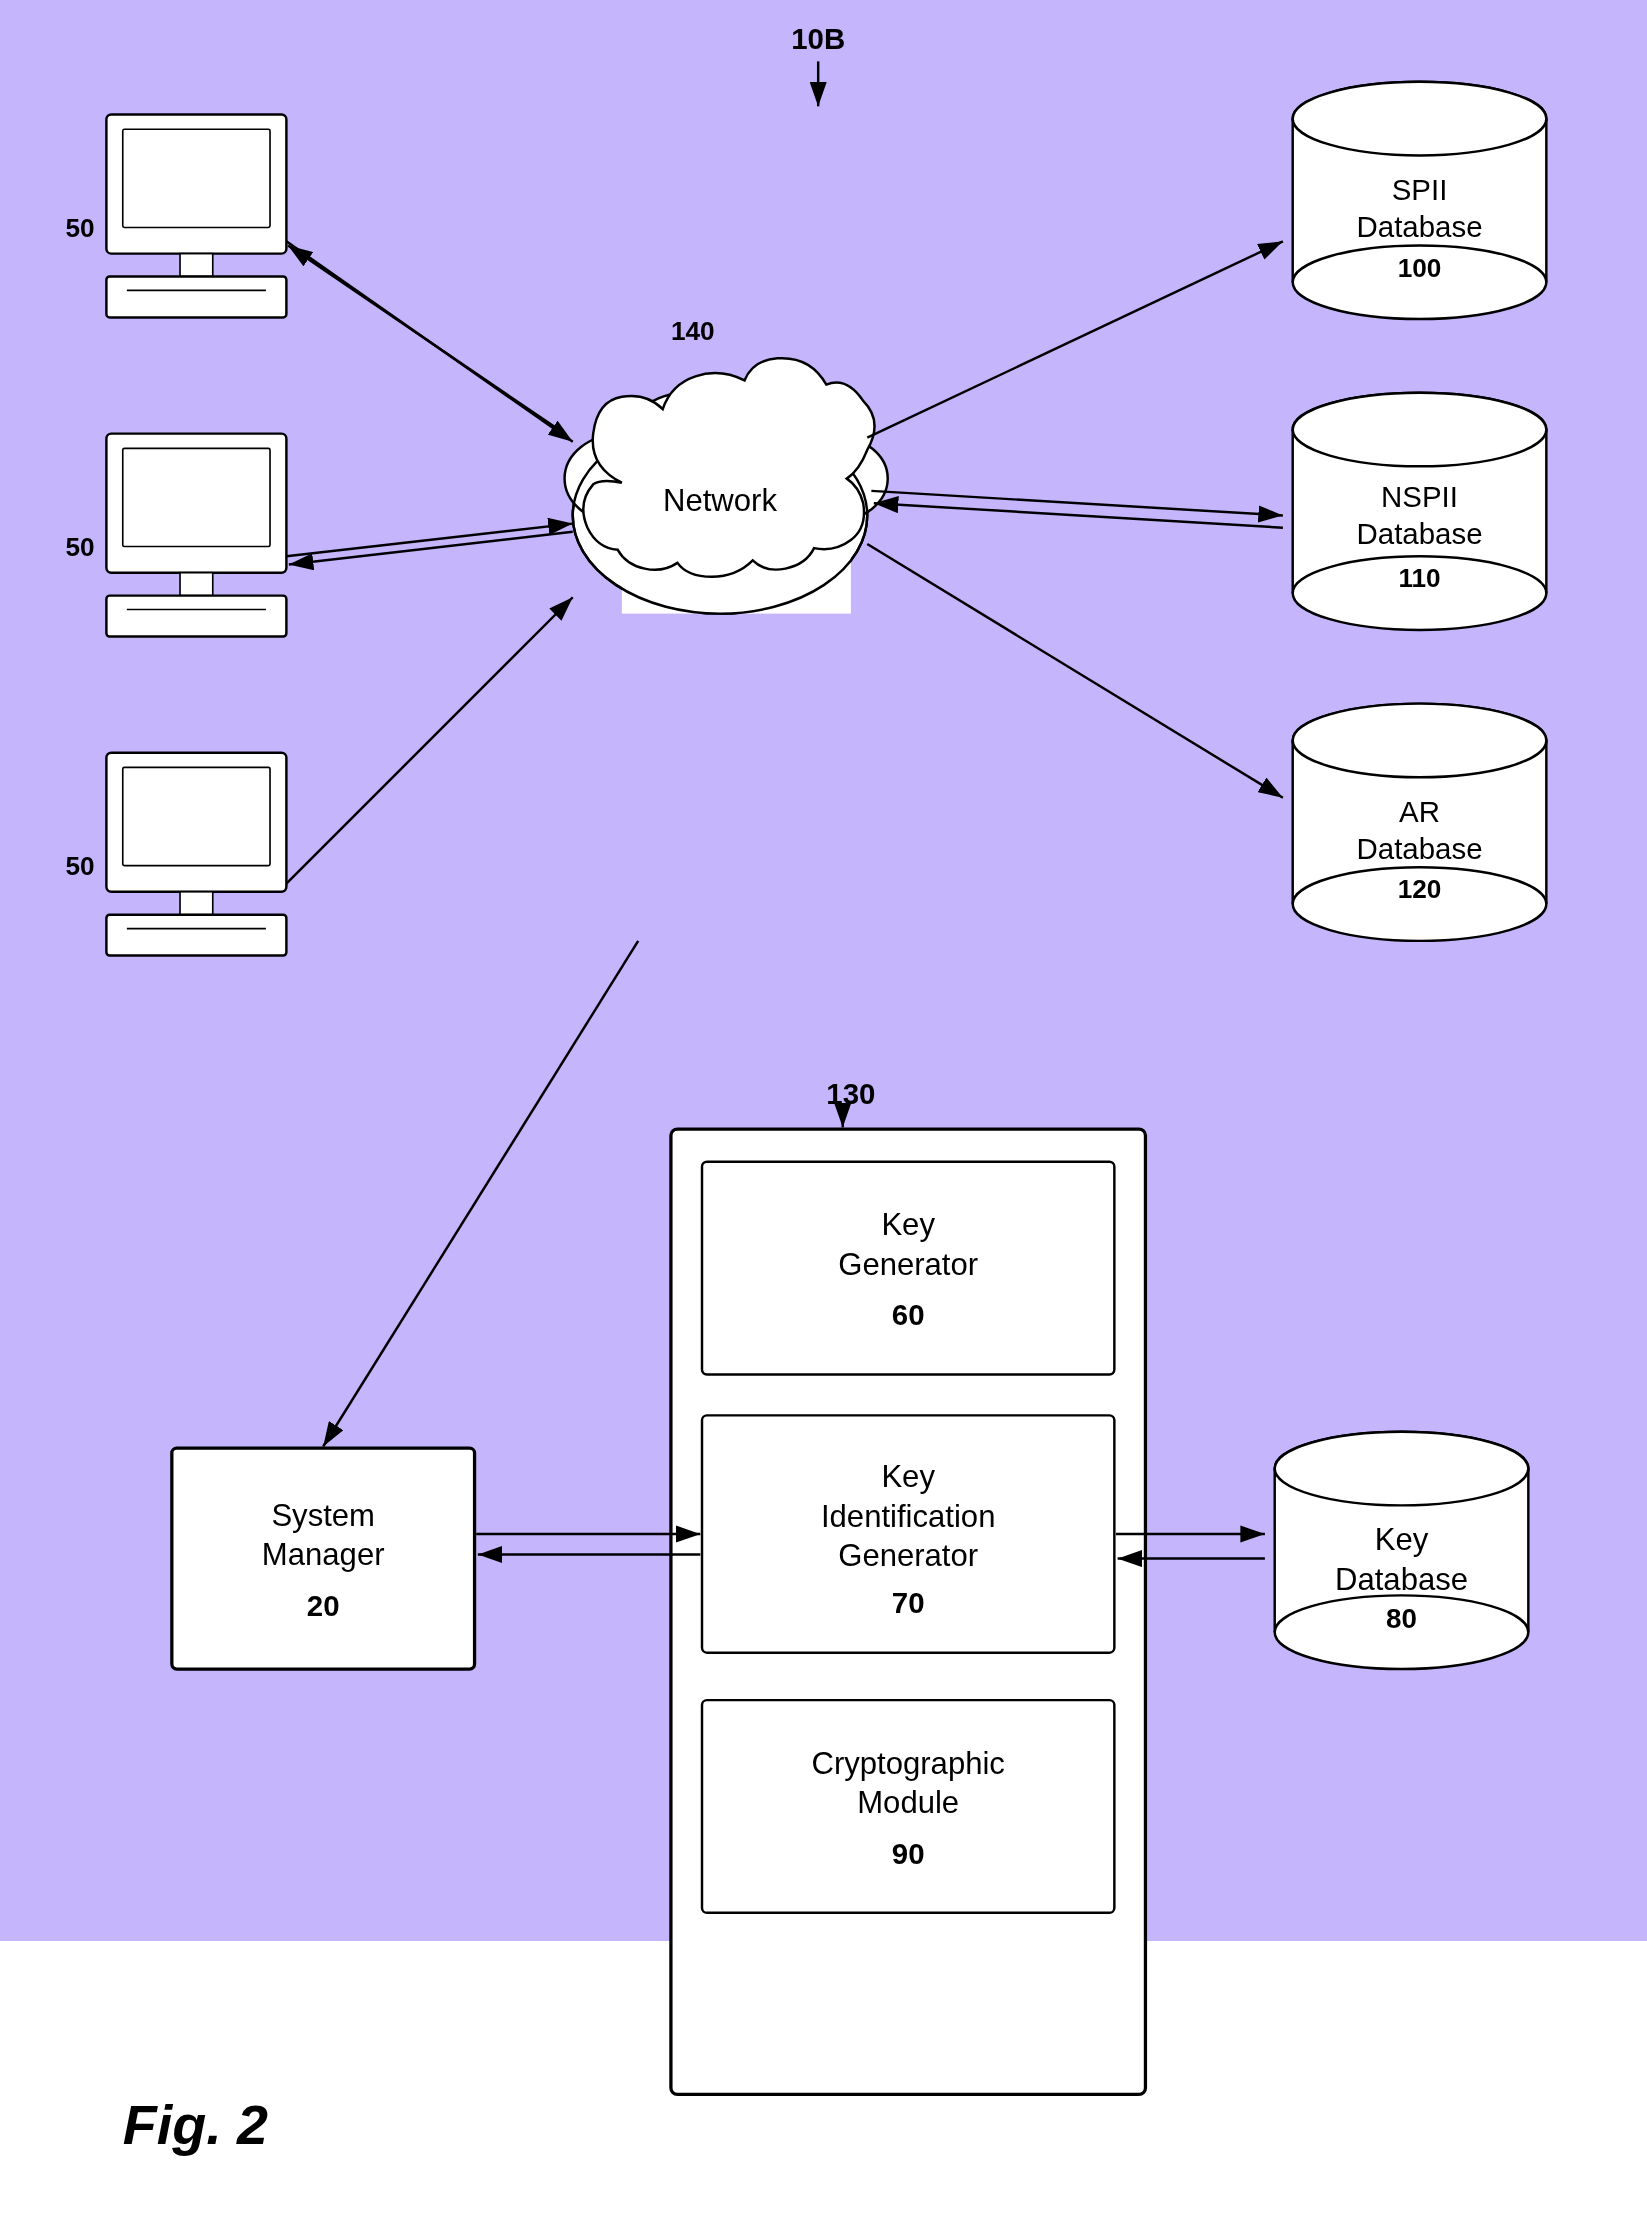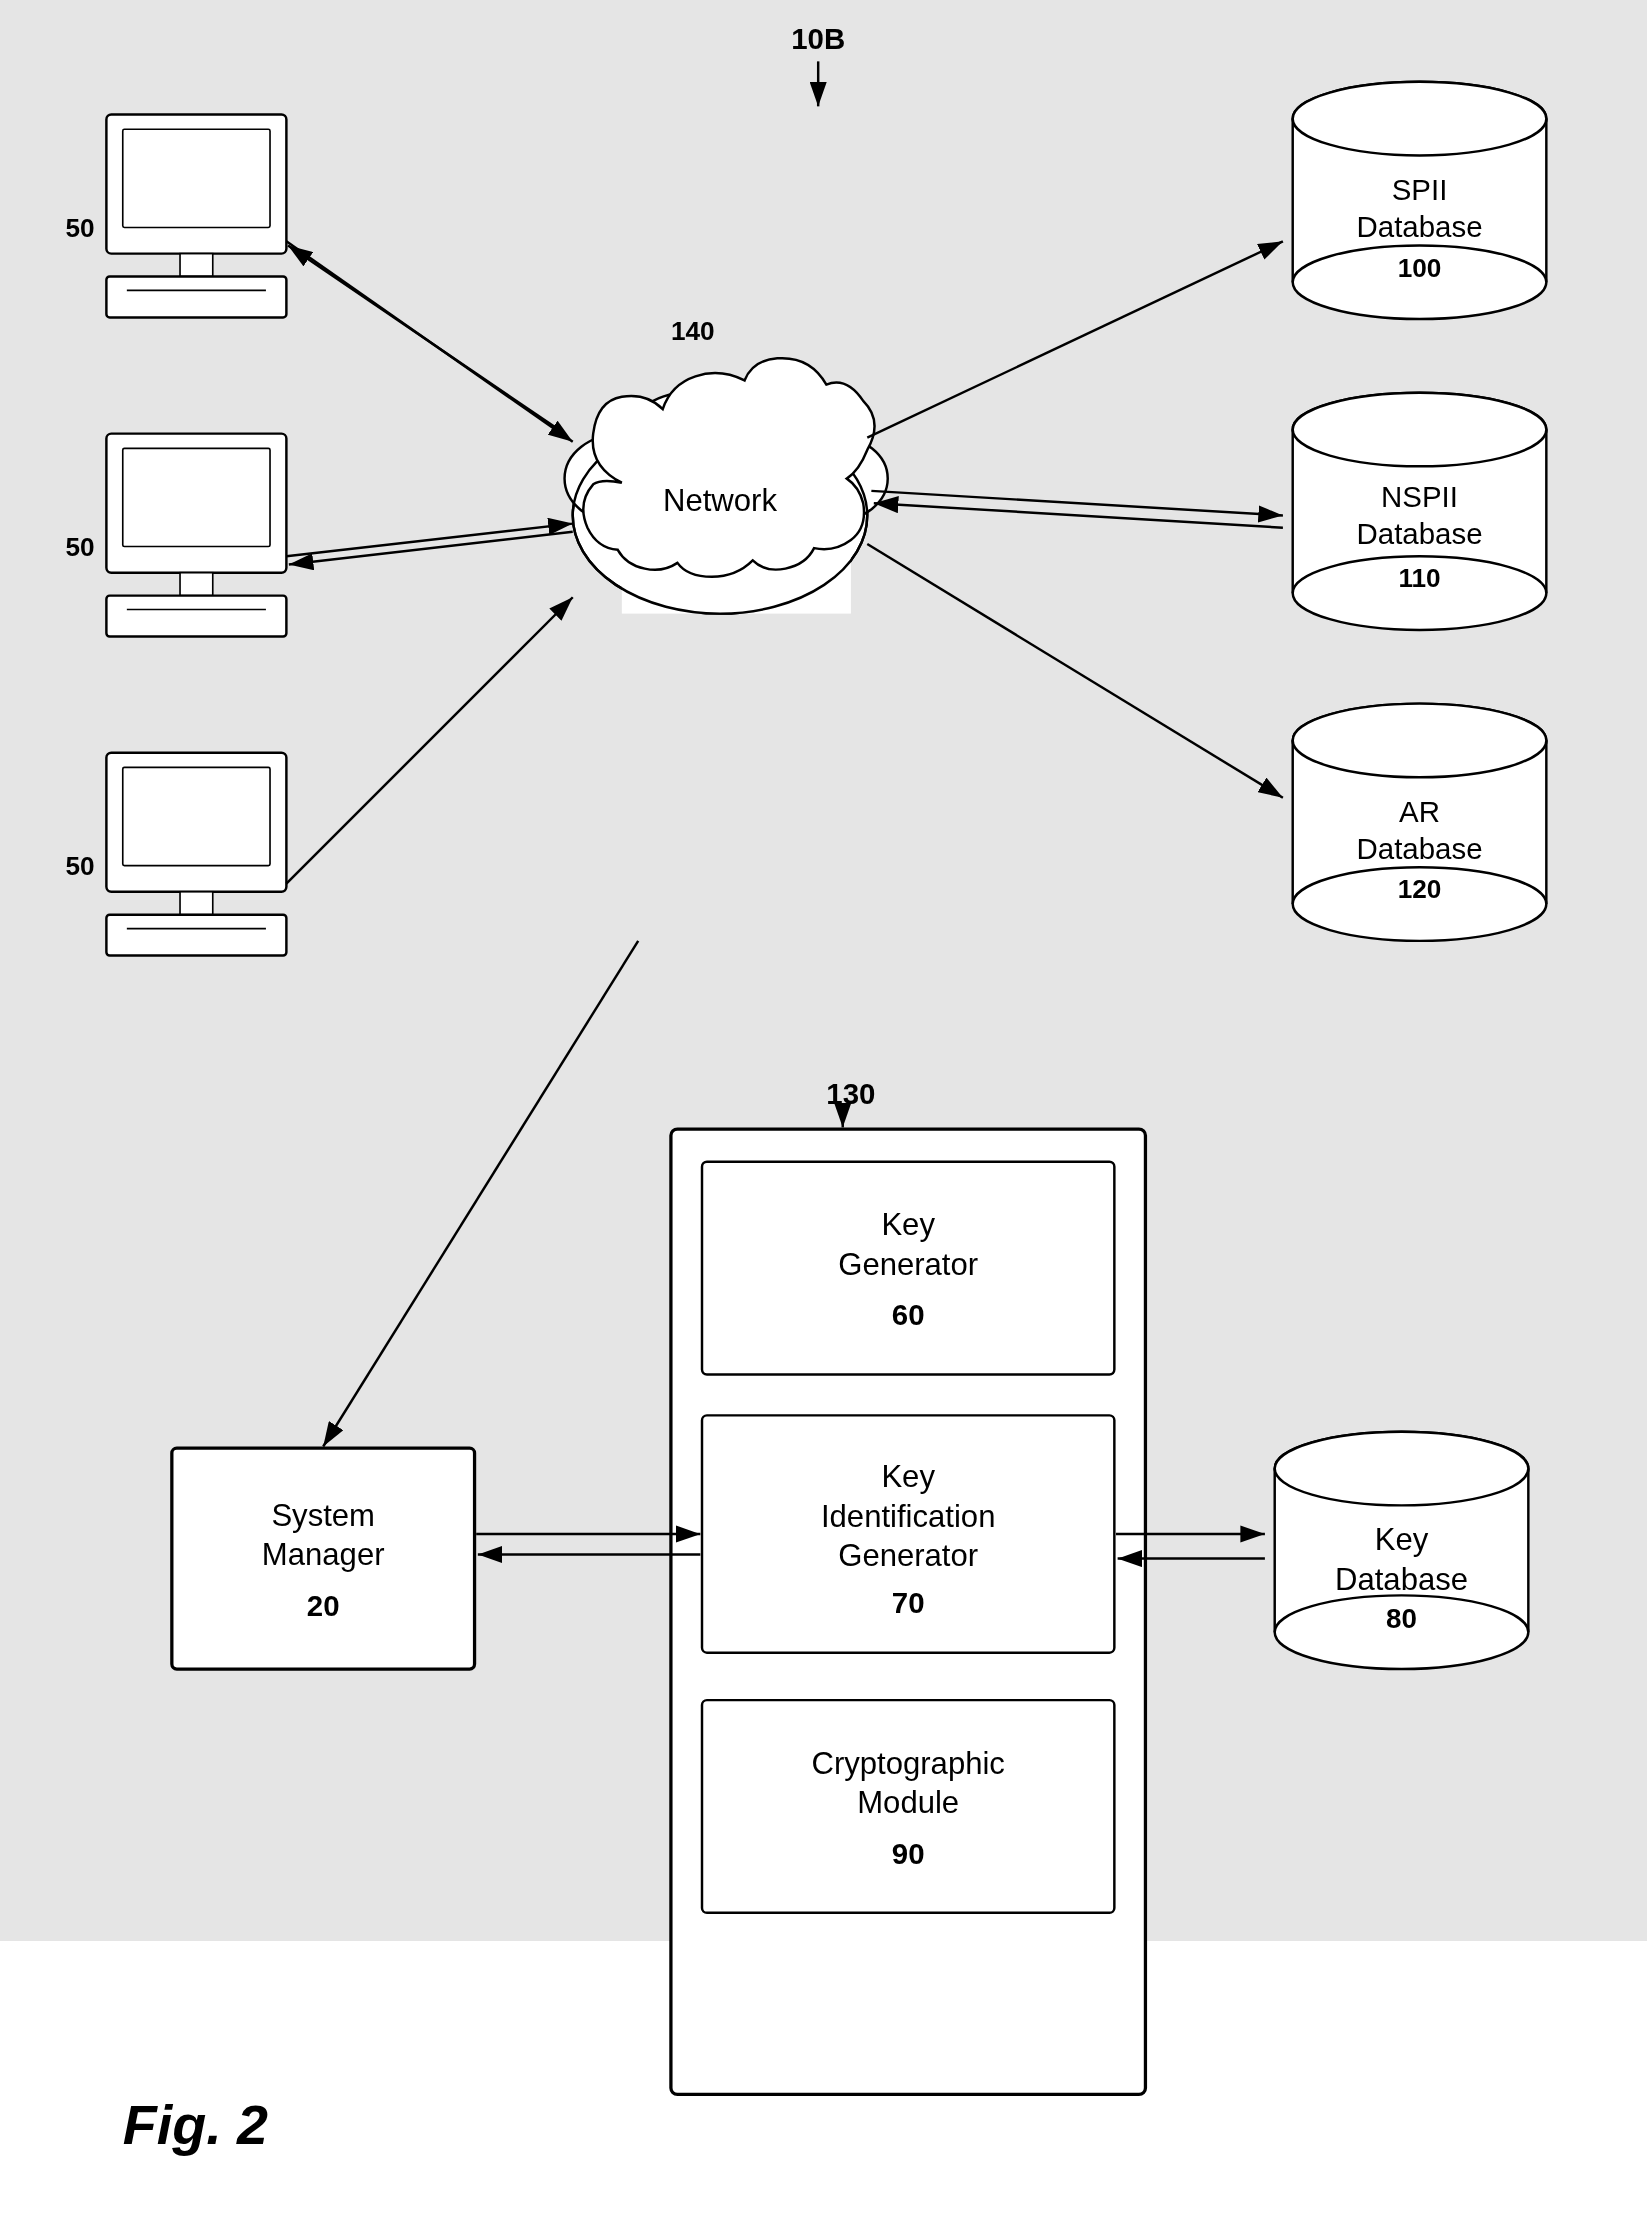--- a/index.html
+++ b/index.html
@@ -9,21 +9,21 @@
       width: 1647px;
       height: 2227px;
       position: relative;
       overflow: hidden;
     }
 
     .diagram-container {
       position: relative;
       width: 1647px;
       height: 1941px;
-      background: #e5e5e5;
+      background: #c4b5fd;
     }
 
     
     .diagram-svg {
       position: absolute;
       top: 0;
       left: 0;
       width: 1647px;
       height: 2227px;
     }

